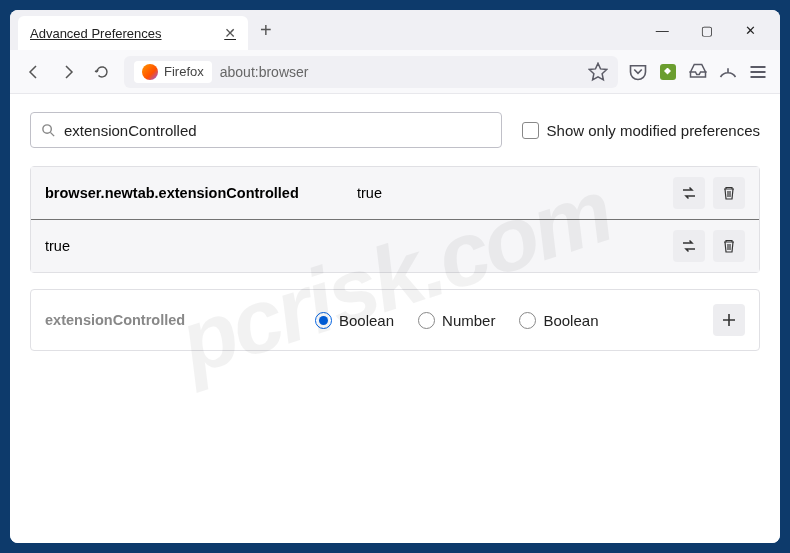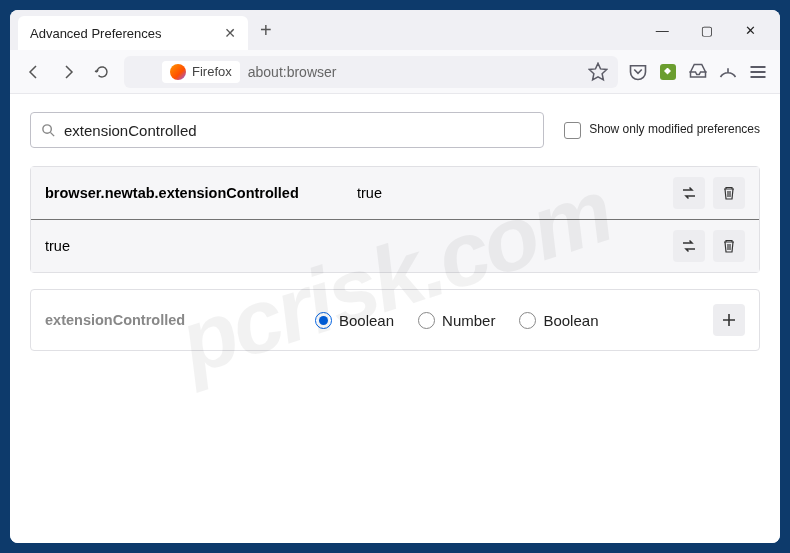--- a/index.html
+++ b/index.html
@@ -1,39 +1,39 @@
 <!DOCTYPE html>
 <html><head>
 <meta charset="utf-8">
 <style>
 * { box-sizing: border-box; margin: 0; padding: 0; font-family: "Segoe UI", Arial, sans-serif; }
 body { background: #0d3a6b; padding: 10px; }
 .window { width: 770px; height: 533px; background: #fff; border-radius: 8px; overflow: hidden; display: flex; flex-direction: column; }
 .titlebar { display: flex; align-items: center; height: 40px; background: #f0f0f4; padding: 0 8px; }
-.tab { display: flex; align-items: center; background: #fff; border-radius: 6px 6px 0 0; padding: 0 12px; height: 34px; margin-top: 6px; gap: 8px; min-width: 230px; font-size: 13px; color: #222; }
+.tab { display: flex; align-items: center; background: #fff; border-radius: 6px 6px 0 0; padding: 0 12px; height: 34px; margin-top: 6px; gap: 8px; min-width: 230px; font-size: 13px; color: #222; text-decoration: underline; }
 .tab-close { font-size: 14px; color: #555; margin-left: auto; cursor: pointer; }
 .new-tab { font-size: 20px; color: #555; margin-left: 12px; cursor: pointer; }
 .win-controls { margin-left: auto; display: flex; gap: 32px; padding-right: 16px; }
 .win-btn { font-size: 13px; color: #222; cursor: pointer; font-family: sans-serif; }
 .toolbar { display: flex; align-items: center; height: 44px; background: #f9f9fb; padding: 0 12px; gap: 10px; border-bottom: 1px solid #e8e8ec; }
 .nav-btn { width: 24px; height: 24px; display: flex; align-items: center; justify-content: center; color: #555; cursor: pointer; }
 .nav-btn svg { width: 16px; height: 16px; }
 .addressbar { flex: 1; display: flex; align-items: center; background: #f0f0f4; border-radius: 6px; height: 32px; padding: 0 10px; gap: 8px; }
-.identity { display: flex; align-items: center; gap: 6px; background: #fff; border-radius: 4px; padding: 3px 8px; font-size: 13px; color: #444; margin-left: 28px; }
+.identity { display: flex; align-items: center; gap: 6px; background: #fff; border-radius: 4px; padding: 3px 8px; font-size: 13px; color: #444; }
 .ff-icon { width: 16px; height: 16px; background: linear-gradient(135deg, #ff9500 0%, #ff4f00 60%, #9059ff 100%); border-radius: 50%; }
 .url-text { font-size: 14px; color: #666; flex: 1; }
 .star { margin-left: auto; }
 .toolbar-icon { width: 20px; height: 20px; display: flex; align-items: center; justify-content: center; color: #5b5b66; cursor: pointer; }
 .ext-green { width: 16px; height: 16px; background: #6b9e2f; border-radius: 3px; position: relative; }
 .ext-green::after { content: ""; position: absolute; background: #fff; width: 7px; height: 7px; clip-path: polygon(50% 0, 100% 50%, 50% 100%, 0 50%); top: 4px; left: 4px; }
 .content { flex: 1; padding: 18px 20px; background: #fff; overflow: auto; }
 .search-row { display: flex; align-items: center; gap: 20px; margin-bottom: 18px; }
 .search-box { flex: 1; display: flex; align-items: center; border: 1px solid #c0c0c8; border-radius: 4px; height: 36px; padding: 0 10px; gap: 8px; }
 .search-box input { border: none; outline: none; font-size: 15px; flex: 1; color: #222; }
-.checkbox-row { display: flex; align-items: flex-start; gap: 8px; font-size: 12px; color: #222; }
+.checkbox-row { display: flex; align-items: flex-start; gap: 8px; font-size: 15px; color: #222; }
 .cb { width: 17px; height: 17px; border: 1.5px solid #888; border-radius: 3px; }
 .prefs { border: 1px solid #e0e0e4; border-radius: 4px; }
 .pref-row { display: flex; align-items: center; padding: 10px 14px; gap: 12px; border-bottom: 1px solid #737373; background: #f6f6f8; }
 .pref-row:last-child { border-bottom: none; }
 .pref-name { font-weight: 700; font-size: 14.5px; color: #000; width: 300px; word-break: break-all; }
 .pref-value { font-weight: 400; font-size: 14.5px; color: #000; flex: 1; }
 .pref-actions { display: flex; gap: 8px; }
 .icon-btn { width: 32px; height: 32px; background: #ededf0; border-radius: 4px; display: flex; align-items: center; justify-content: center; cursor: pointer; }
 .icon-btn svg { width: 16px; height: 16px; stroke: #333; fill: none; stroke-width: 1.5; }
 .add-section { border: 1px solid #e0e0e4; border-radius: 4px; margin-top: 16px; }

